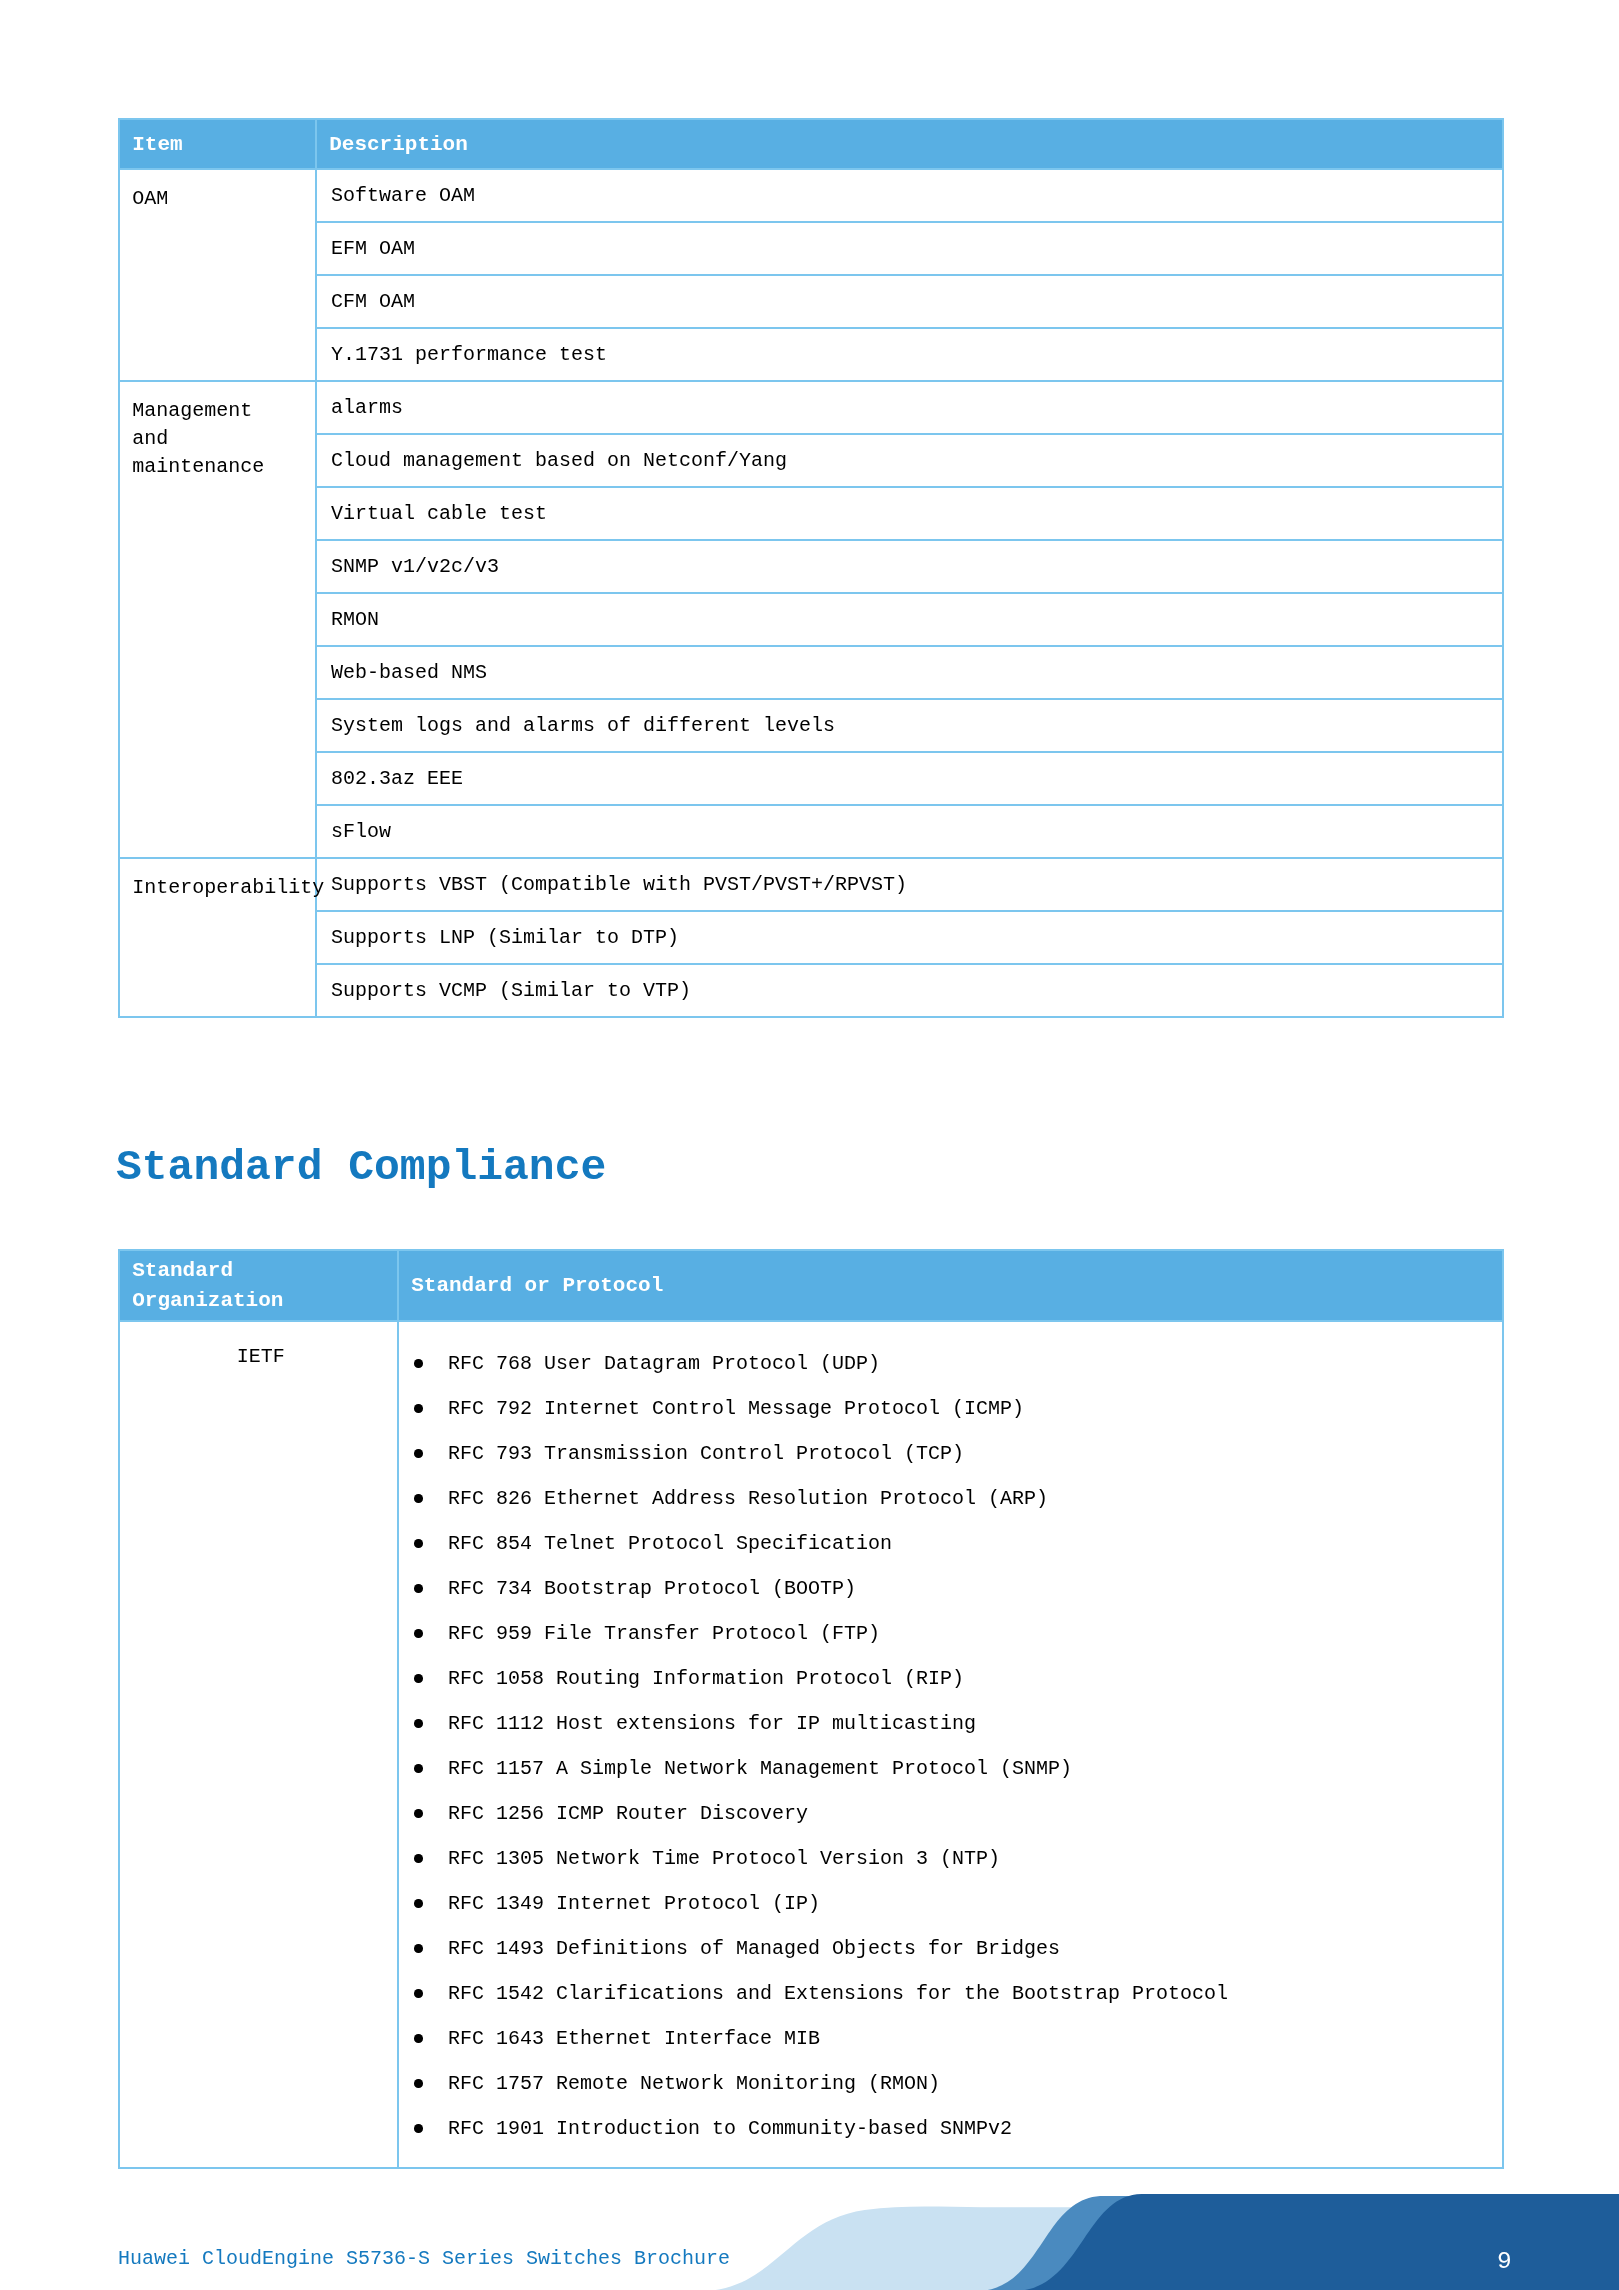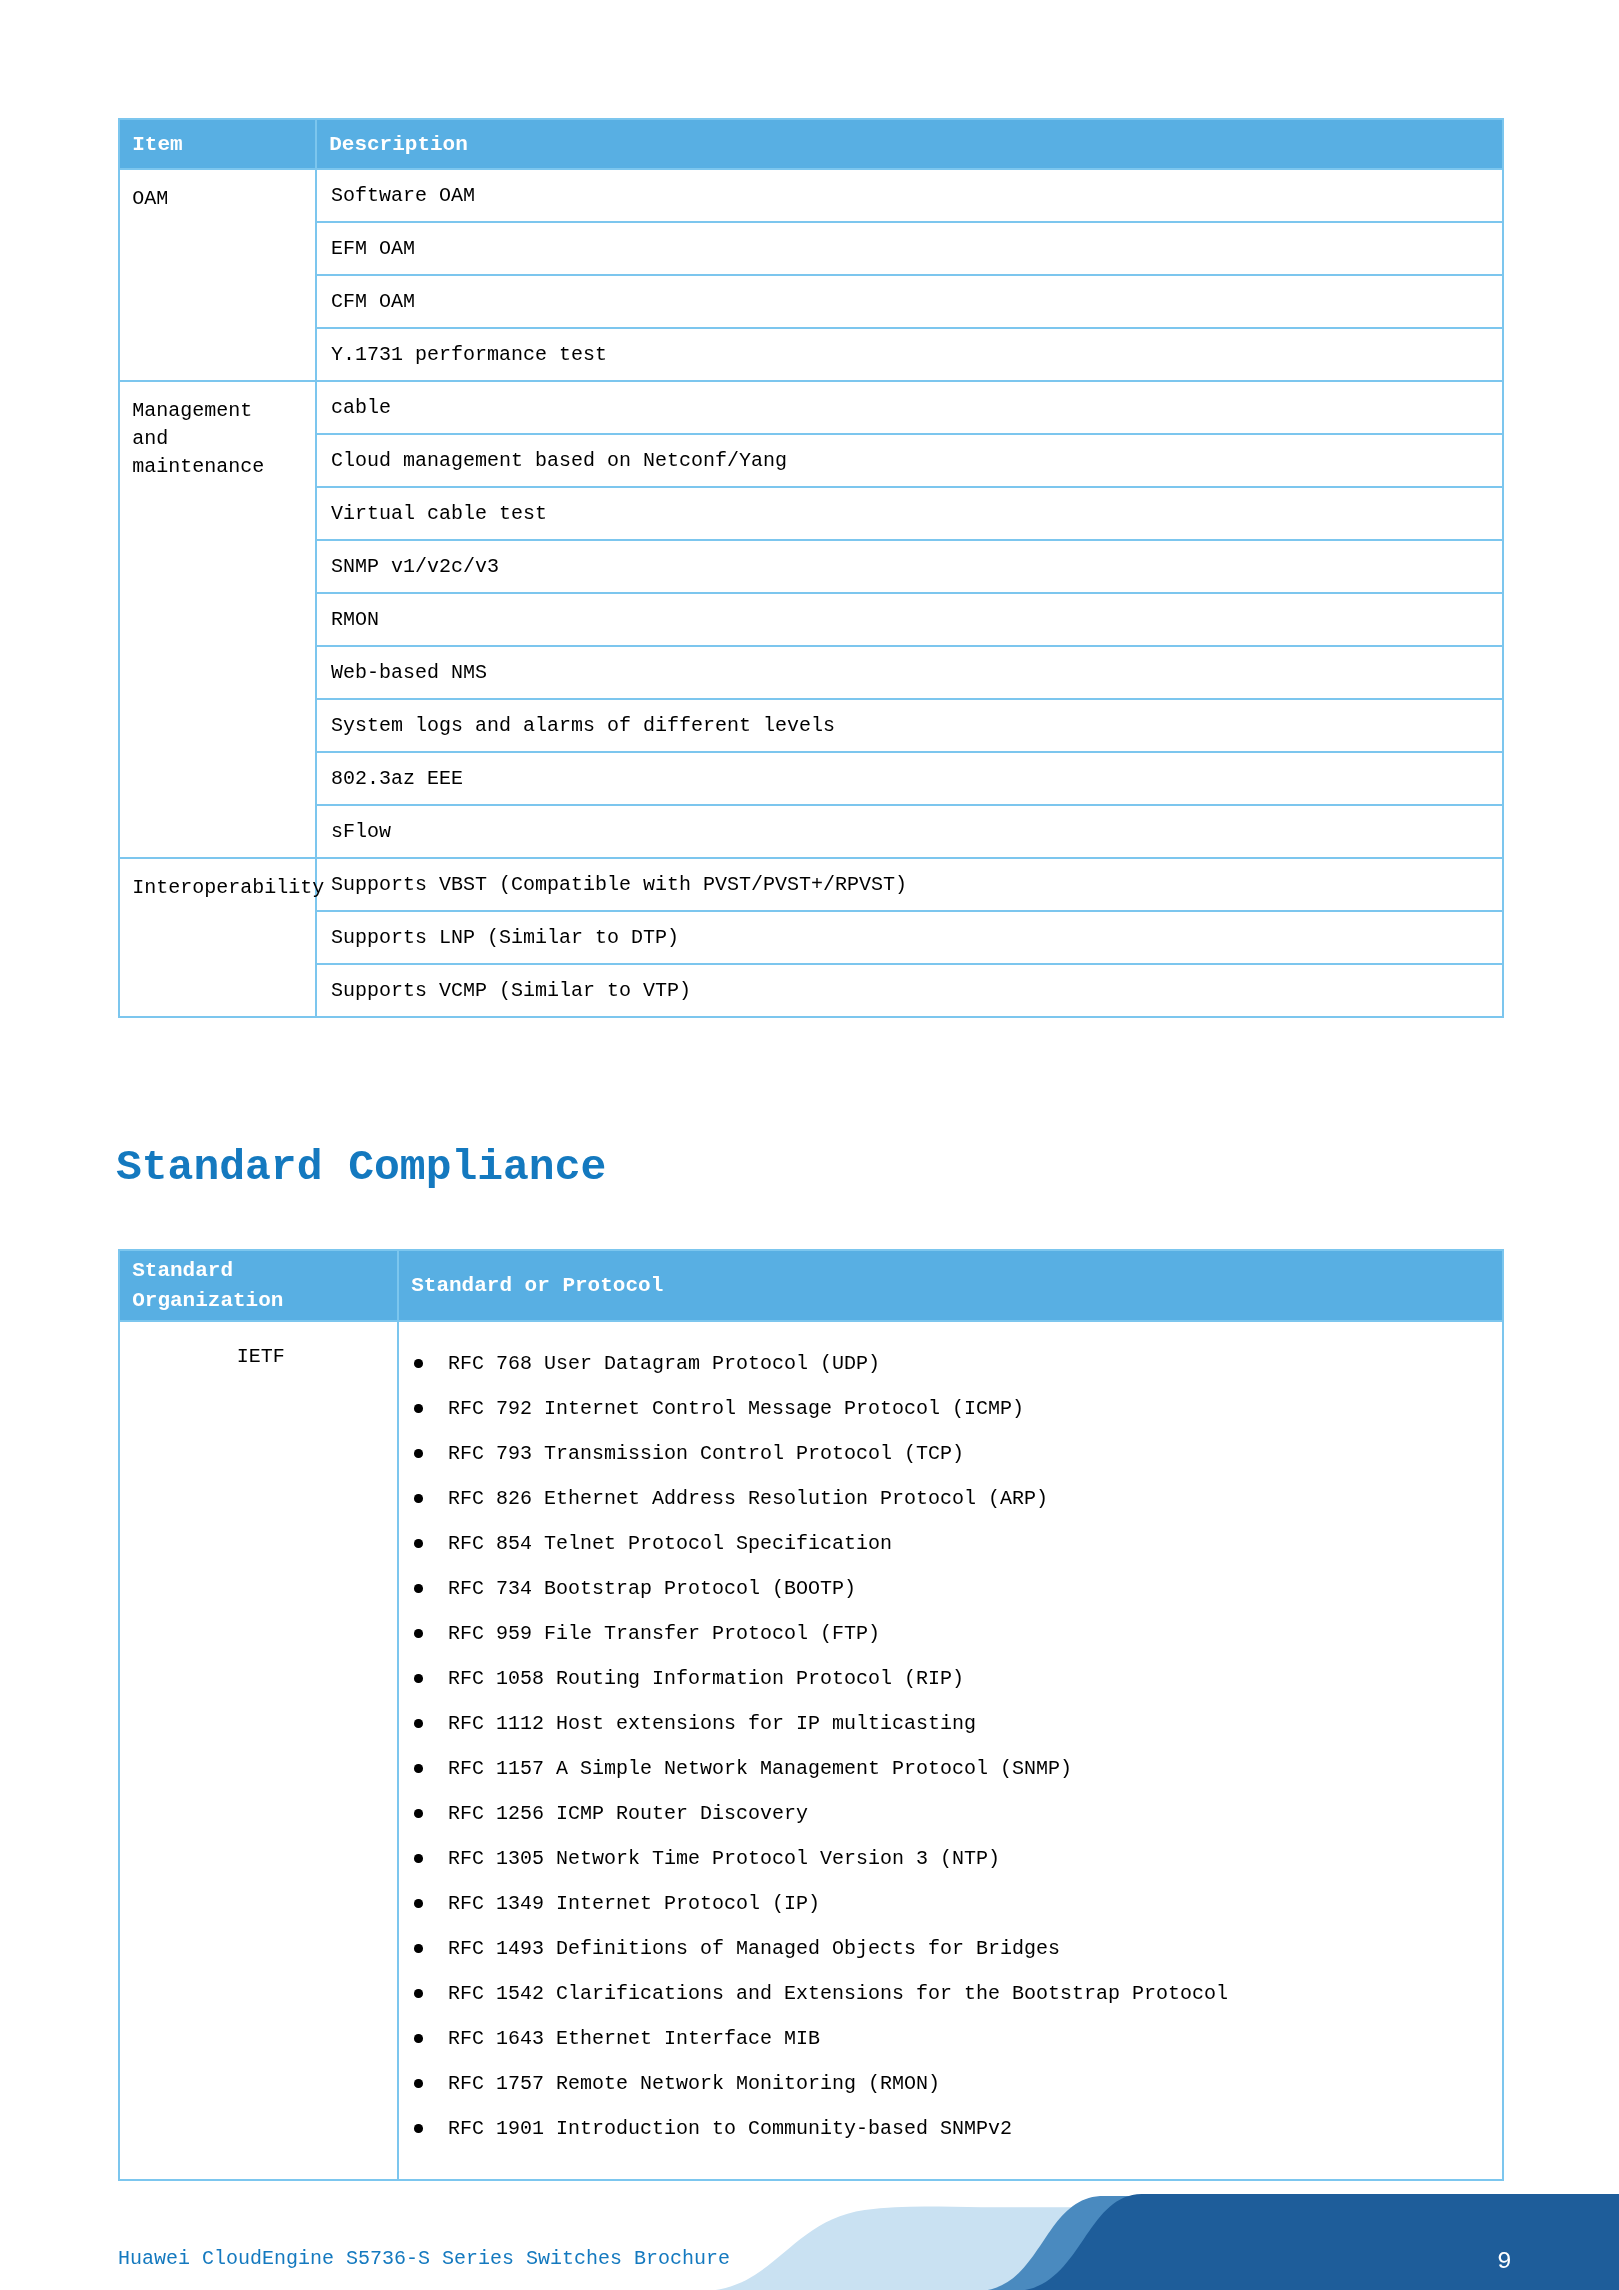--- a/index.html
+++ b/index.html
@@ -43,21 +43,21 @@
   .t1 col.c1 { width:197px; }
   .t2 col.c1 { width:279px; }
 
   .t1 td { height:49px; font-size:20px; vertical-align:middle; }
   .t1 td.item { vertical-align:top; padding:15px 7.5px 0 12.2px; }
   .t1 td.item span { white-space:pre-line; line-height:28px; }
   .t1 td.desc { padding-left:14px; }
 
   .t2 td.org { vertical-align:top; padding:22.6px 7.5px 0 12.2px; font-size:20px;text-align:center; }
   .t2 td.list-cell { padding:0; vertical-align:top; }
-  ul.rfc-list { list-style:none; margin:0; padding:19px 0 28px 0; }
+  ul.rfc-list { list-style:none; margin:0; padding:19px 0 16px 0; }
   ul.rfc-list li {
     display:flex; align-items:center;
     height:45px;
     padding-left:15px;
     font-size:20px;
   }
   .bullet {
     width:8.5px; height:8.5px; border-radius:50%;
     background:#000; margin-right:25.4px; flex:none;
   }
@@ -110,21 +110,21 @@
         <tr>
           <td class="desc">CFM OAM</td>
         </tr>
         <tr>
           <td class="desc">Y.1731 performance test</td>
         </tr>
         <tr>
           <td class="item" rowspan="9"><span>Management
 and
 maintenance</span></td>
-          <td class="desc">cable</td>
+          <td class="desc">alarms</td>
         </tr>
         <tr>
           <td class="desc">Cloud management based on Netconf/Yang</td>
         </tr>
         <tr>
           <td class="desc">Virtual cable test</td>
         </tr>
         <tr>
           <td class="desc">SNMP v1/v2c/v3</td>
         </tr>

